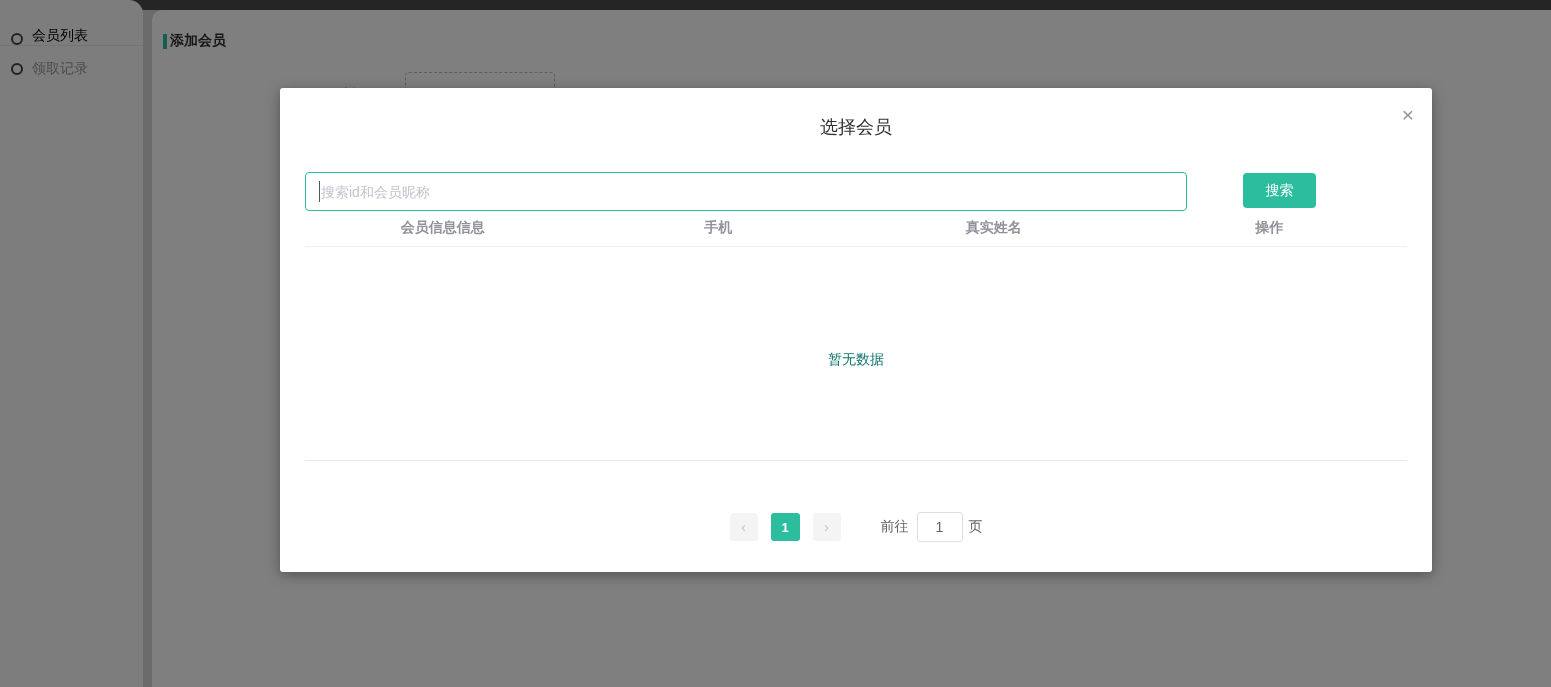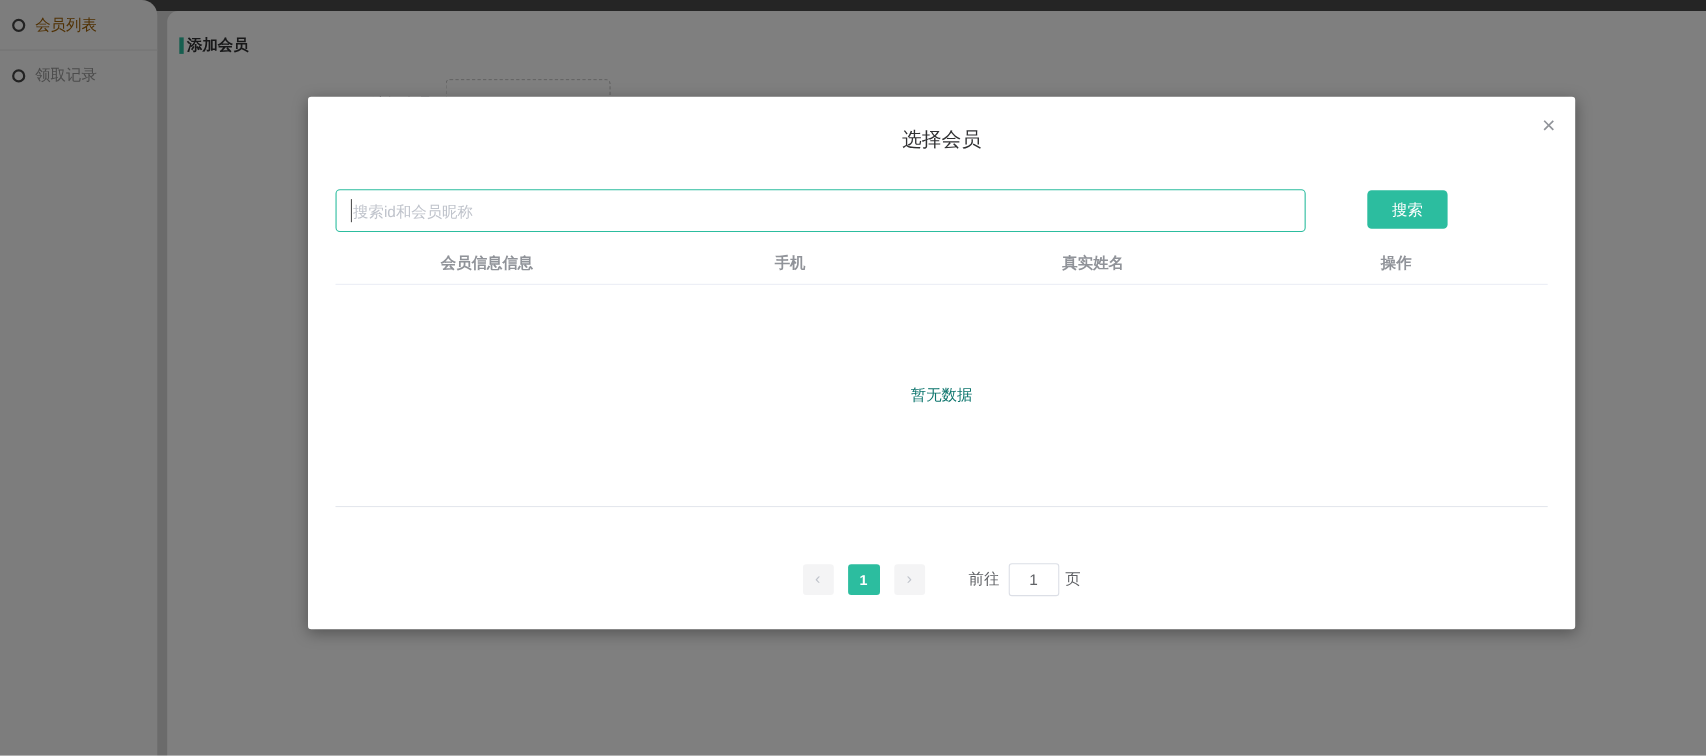--- a/index.html
+++ b/index.html
@@ -22,21 +22,21 @@
     position: absolute; left: 0; top: 0; width: 143px; height: 687px;
     background: #fafafa; border-top-right-radius: 14px; z-index: 2;
   }
   .side-item {
     height: 46px; display: flex; align-items: center;
     padding-left: 11px; gap: 9px; cursor: pointer;
     border-bottom: 1px solid #e8e8e8;
     color: #999;
   }
   .side-item:last-child { border-bottom: none; }
-  .side-item.active { color: #a16207; }
+  .side-item.active { color: #000000; align-items: flex-end; }
   .radio-circle {
     width: 12px; height: 12px; border: 2px solid #444; border-radius: 50%;
     flex: 0 0 auto; background: transparent;
   }
   .content-card {
     position: absolute; left: 152px; top: 10px;
     width: 1399px; height: 677px;
     background: #ffffff; border-top-left-radius: 10px; z-index: 2;
   }
   .section-title {
@@ -86,21 +86,21 @@
     background: #555;
   }
   .search-btn {
     position: absolute; left: 938px; top: 1px;
     width: 73px; height: 35px;
     background: var(--accent); color: #fff; border: none; border-radius: 4px;
     font-size: 14px; cursor: pointer;
     font-family: "Liberation Sans", "DejaVu Sans", sans-serif;
   }
   .thead {
-    position: absolute; top: 134px; left: 25px; width: 1102px; height: 37px;
+    position: absolute; top: 122px; left: 25px; width: 1102px; height: 37px;
     display: flex; align-items: center;
     border-bottom: 1px solid #ebeef5;
   }
   .thead .th {
     flex: 1; text-align: center; color: #909399; font-weight: bold;
   }
   .empty-area {
     position: absolute; top: 171px; left: 25px; width: 1102px; height: 202px;
     display: flex; align-items: center; justify-content: center;
     border-bottom: 1px solid #e4e7ed;

